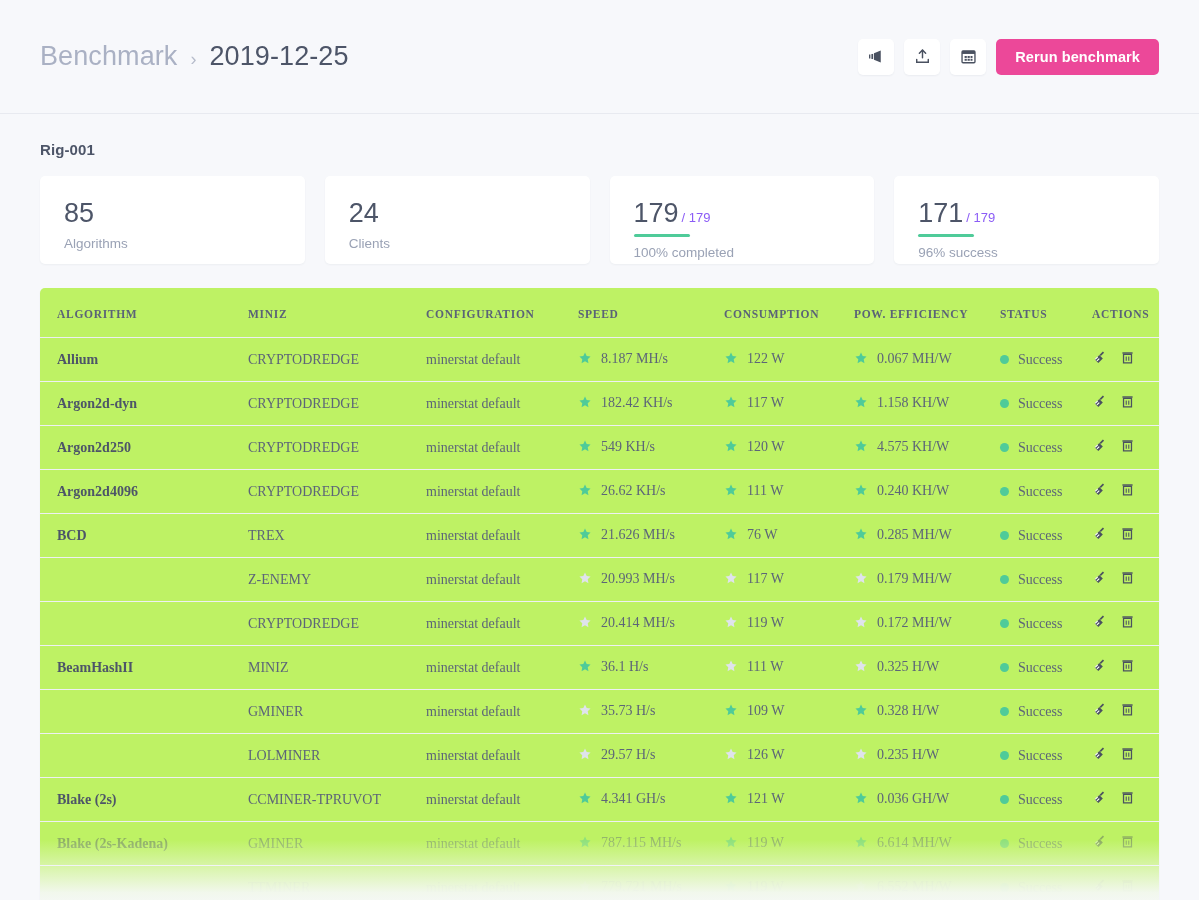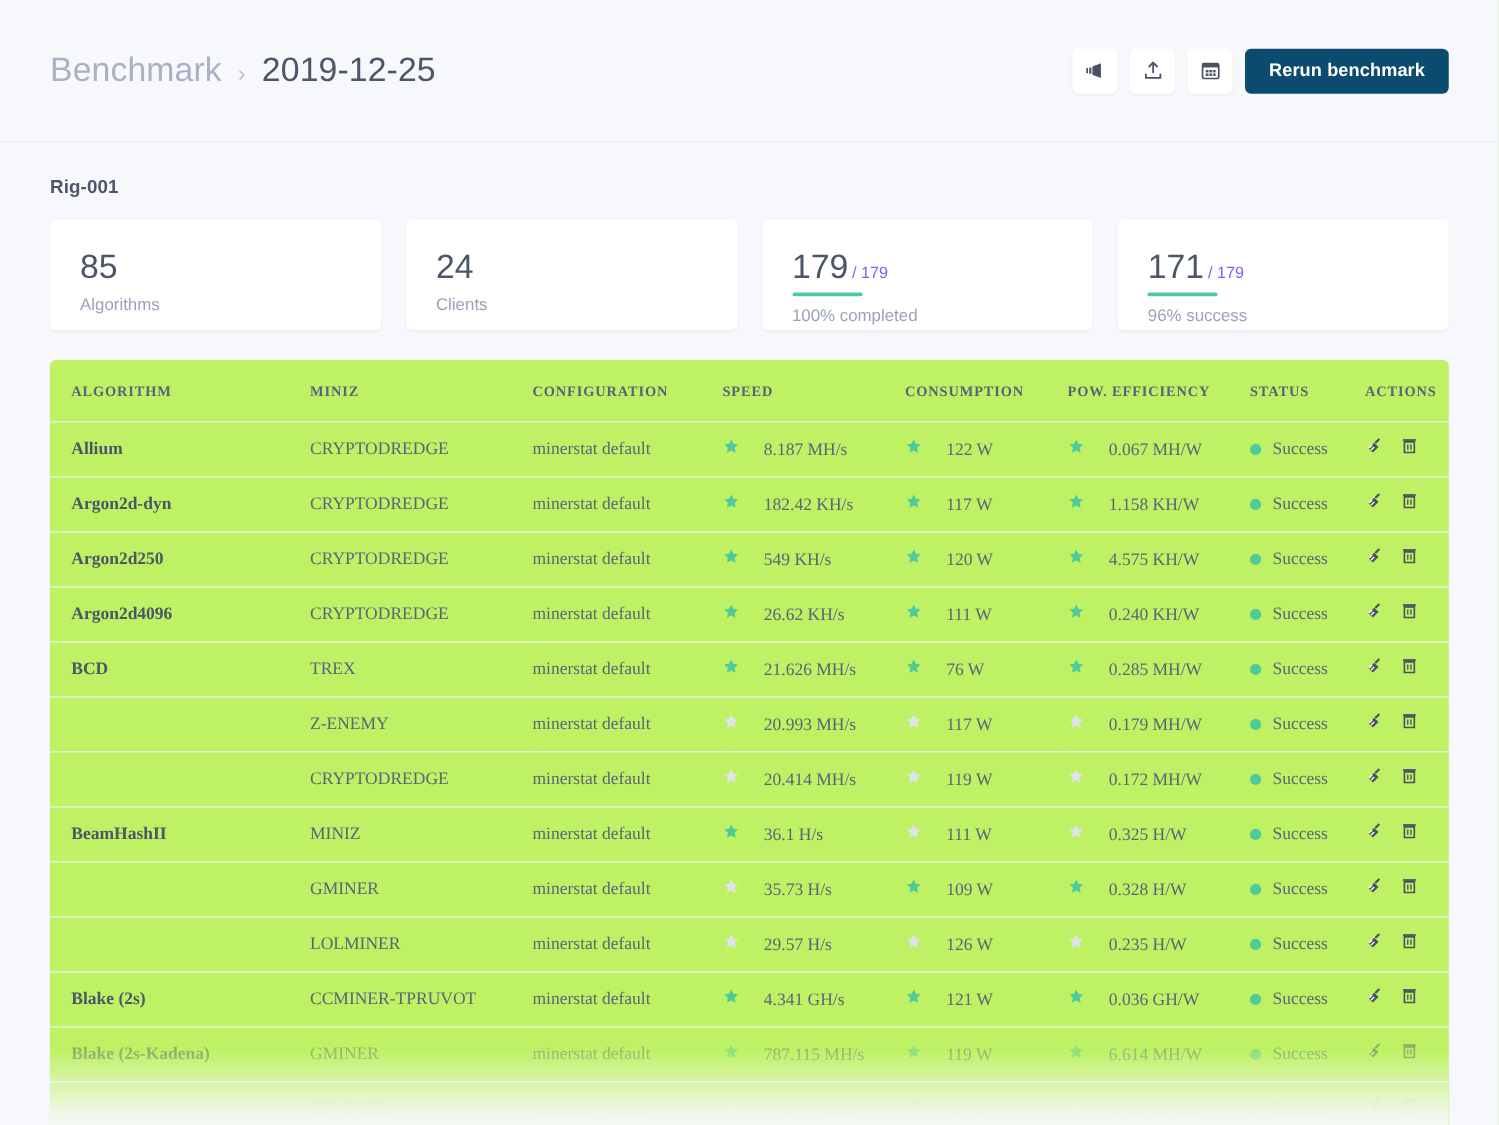--- a/index.html
+++ b/index.html
@@ -49,21 +49,21 @@
     border-radius: 5px;
     display: flex; align-items: center; justify-content: center;
     cursor: pointer;
     box-shadow: 0 1px 2px rgba(40,50,80,.06);
   }
   .icon-btn svg { display: block; }
 
   .primary-btn {
     height: 36px;
     padding: 0 19px;
-    background: #0c4a6e;
+    background: #ec4899;
     color: #ffffff;
     border: none;
     border-radius: 5px;
     font-size: 14.5px;
     font-weight: 700;
     font-family: "Liberation Sans", sans-serif;
     cursor: pointer;
     letter-spacing: .1px;
   }
 
@@ -158,21 +158,21 @@
   .col-speed     { width: 146px; }
   .col-consumption { width: 130px; }
   .col-efficiency  { width: 146px; }
   .col-status    { width: 92px; }
   .col-actions   { width: 94px; }
 
   thead .col-algorithm { padding-left: 17px; }
 
   .algo-name { font-weight: 700; color: #4d5568; font-size: 14px; }
 
-  .metric { display: flex; align-items: flex-end; gap: 19px; }
+  .metric { display: flex; align-items: flex-start; gap: 9px; }
   .star { flex: none; }
   .star.best path { fill: #4fcb99; }
   .star.plain path { fill: #dfe3ec; }
 
   .status-cell { display: flex; align-items: center; gap: 9px; }
   .dot {
     width: 9px; height: 9px;
     border-radius: 50%;
     background: #4fcb99;
     flex: none;

